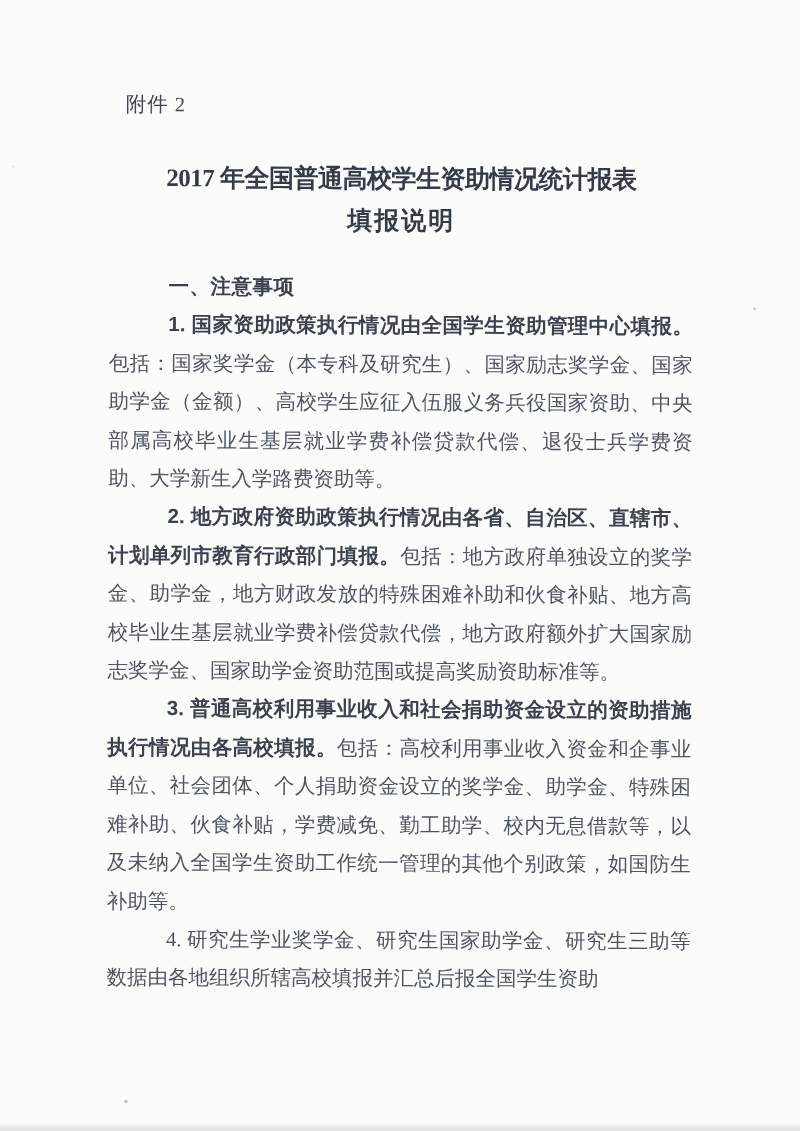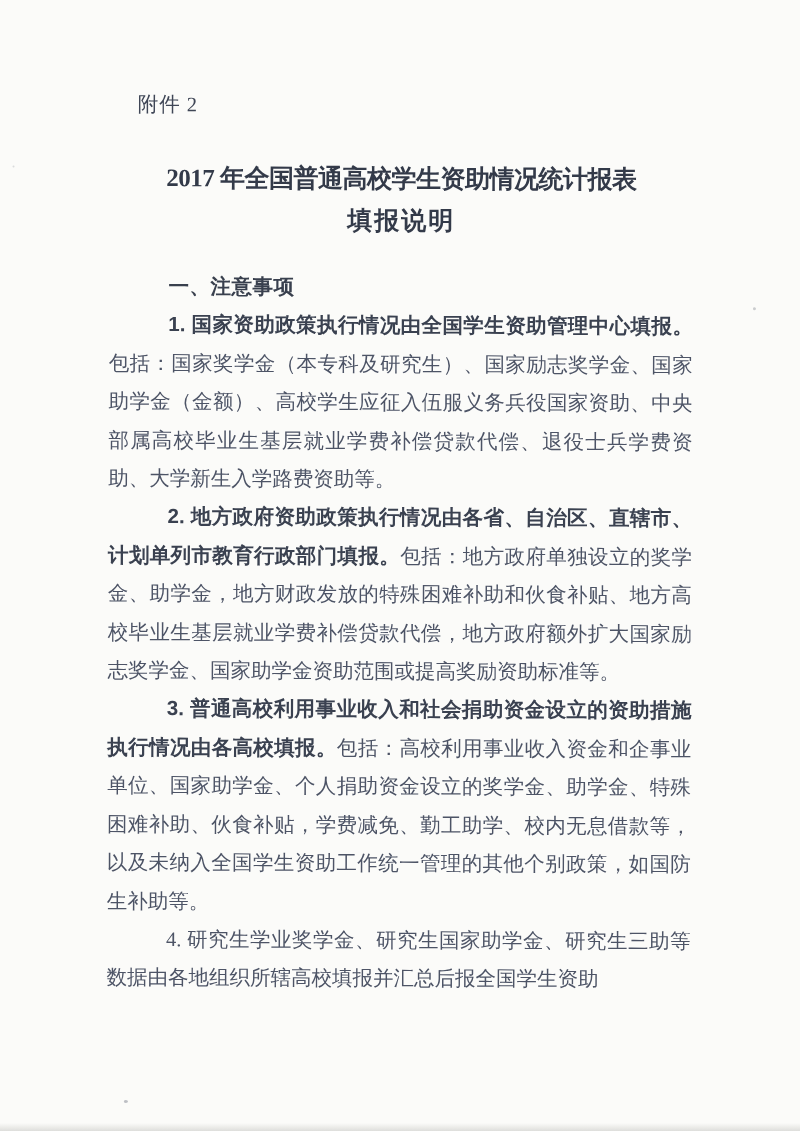--- a/index.html
+++ b/index.html
@@ -19,21 +19,21 @@
   .scan-content {
     position: absolute;
     left: 0; top: 0;
     width: 800px;
     height: 1131px;
     transform: rotate(0.22deg);
     transform-origin: 50% 50%;
   }
   .attachment {
     position: absolute;
-    left: 136px;
+    left: 124px;
     top: 91px;
     font-size: 20.5px;
     letter-spacing: 1px;
     color: #3f4656;
   }
   .title-block {
     position: absolute;
     left: 0;
     top: 158px;
     width: 800px;
@@ -116,21 +116,21 @@
       <span class="title-line2">填报说明</span>
     </div>
 
     <div class="body-block">
       <div class="section-heading">一、注意事项</div>
 
       <p class="para"><span class="seg-bold">1. 国家资助政策执行情况由全国学生资助管理中心填报。</span><span class="seg-light">包括：国家奖学金（本专科及研究生）、国家励志奖学金、国家助学金（金额）、高校学生应征入伍服义务兵役国家资助、中央部属高校毕业生基层就业学费补偿贷款代偿、退役士兵学费资助、大学新生入学路费资助等。</span></p>
 
       <p class="para"><span class="seg-bold">2. 地方政府资助政策执行情况由各省、自治区、直辖市、计划单列市教育行政部门填报。</span><span class="seg-light">包括：地方政府单独设立的奖学金、助学金，地方财政发放的特殊困难补助和伙食补贴、地方高校毕业生基层就业学费补偿贷款代偿，地方政府额外扩大国家励志奖学金、国家助学金资助范围或提高奖励资助标准等。</span></p>
 
-      <p class="para"><span class="seg-bold">3. 普通高校利用事业收入和社会捐助资金设立的资助措施执行情况由各高校填报。</span><span class="seg-light">包括：高校利用事业收入资金和企事业单位、国家助学金、个人捐助资金设立的奖学金、助学金、特殊困难补助、伙食补贴，学费减免、勤工助学、校内无息借款等，以及未纳入全国学生资助工作统一管理的其他个别政策，如国防生补助等。</span></p>
+      <p class="para"><span class="seg-bold">3. 普通高校利用事业收入和社会捐助资金设立的资助措施执行情况由各高校填报。</span><span class="seg-light">包括：高校利用事业收入资金和企事业单位、社会团体、个人捐助资金设立的奖学金、助学金、特殊困难补助、伙食补贴，学费减免、勤工助学、校内无息借款等，以及未纳入全国学生资助工作统一管理的其他个别政策，如国防生补助等。</span></p>
 
       <p class="para"><span class="seg-light">4. 研究生学业奖学金、研究生国家助学金、研究生三助等数据由各地组织所辖高校填报并汇总后报全国学生资助</span></p>
     </div>
 
     <div class="scan-speck speck-1"></div>
     <div class="scan-speck speck-2"></div>
     <div class="scan-speck speck-3"></div>
   </div>
 
   <div class="scan-bottom-edge"></div>

